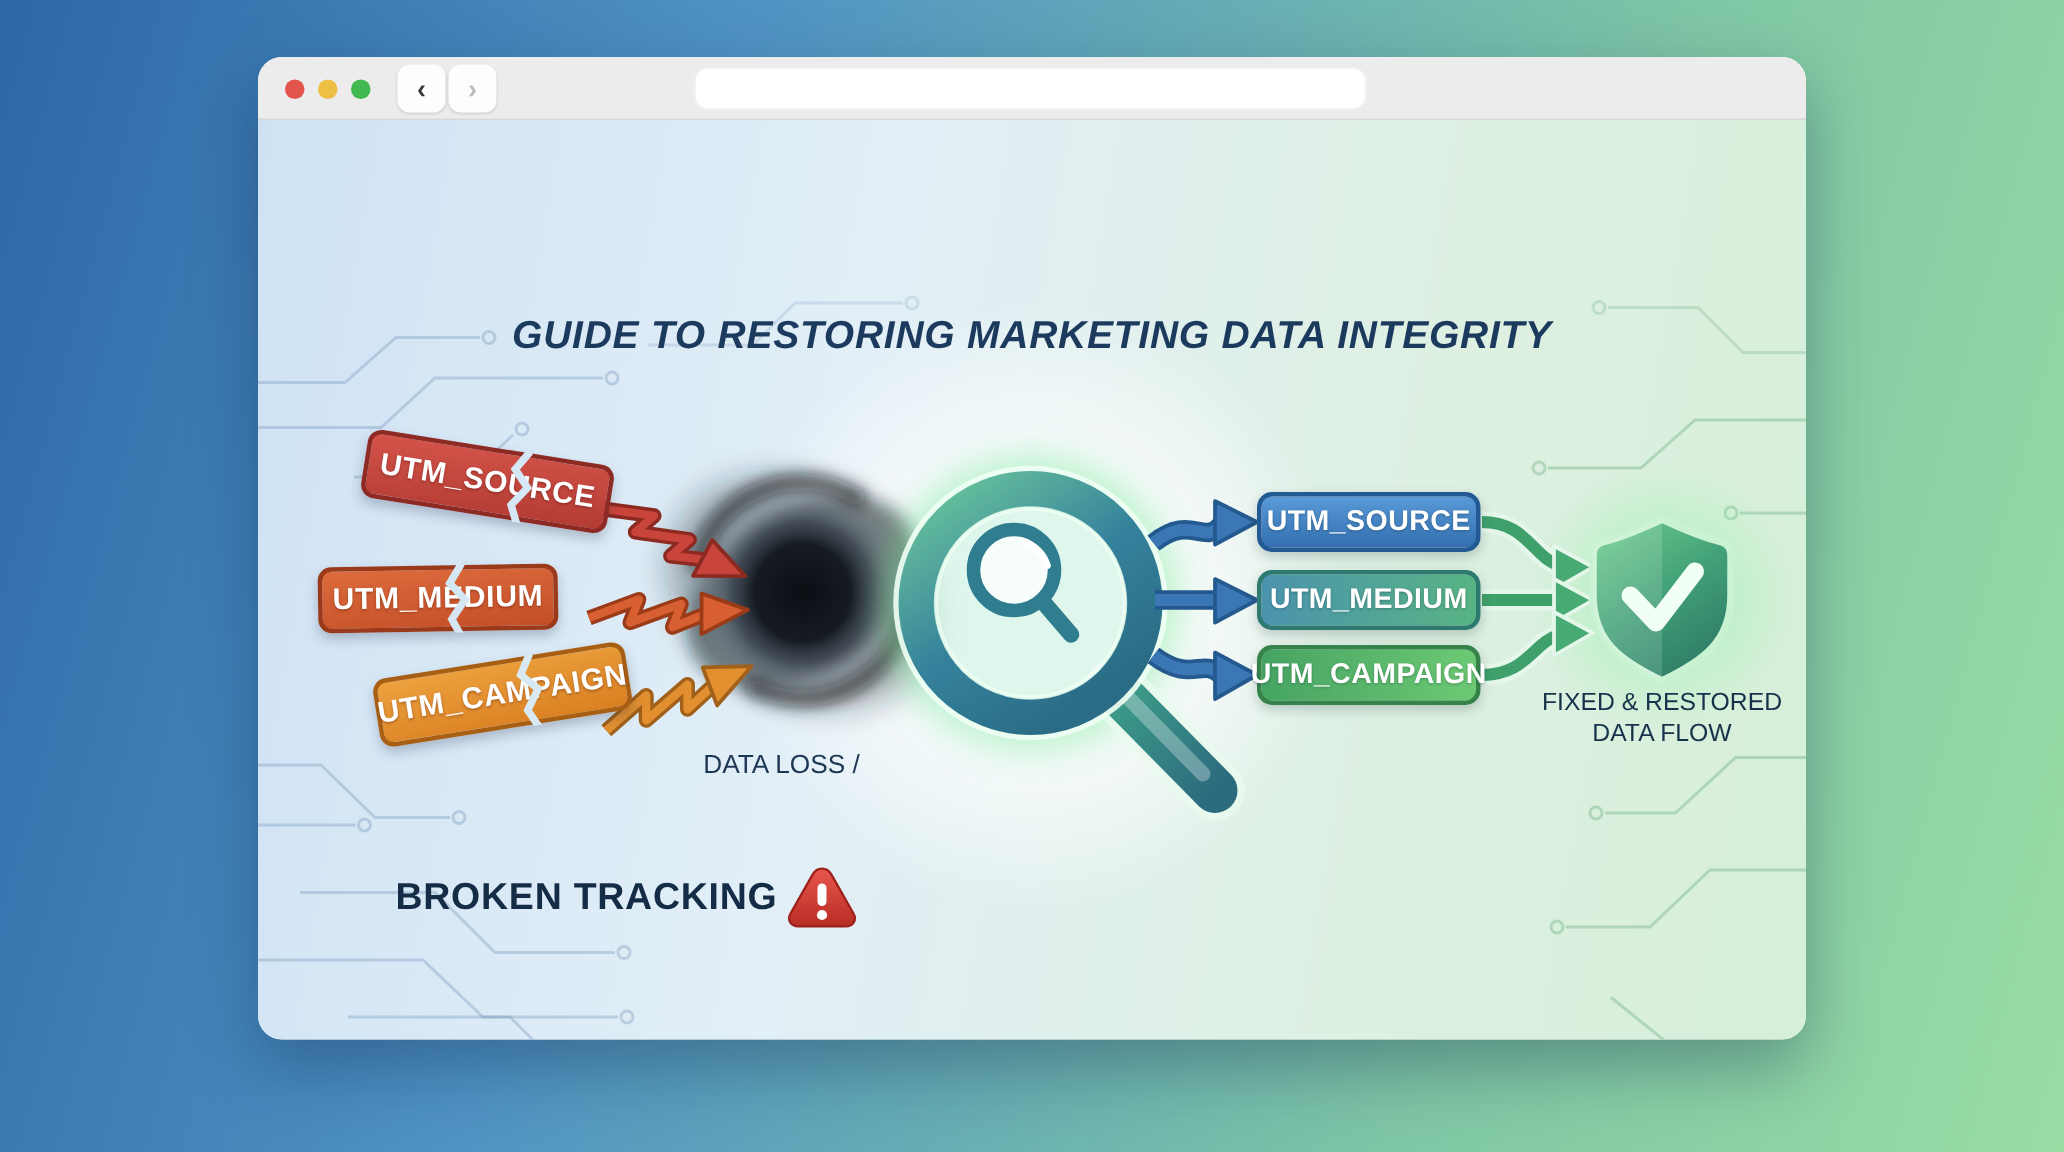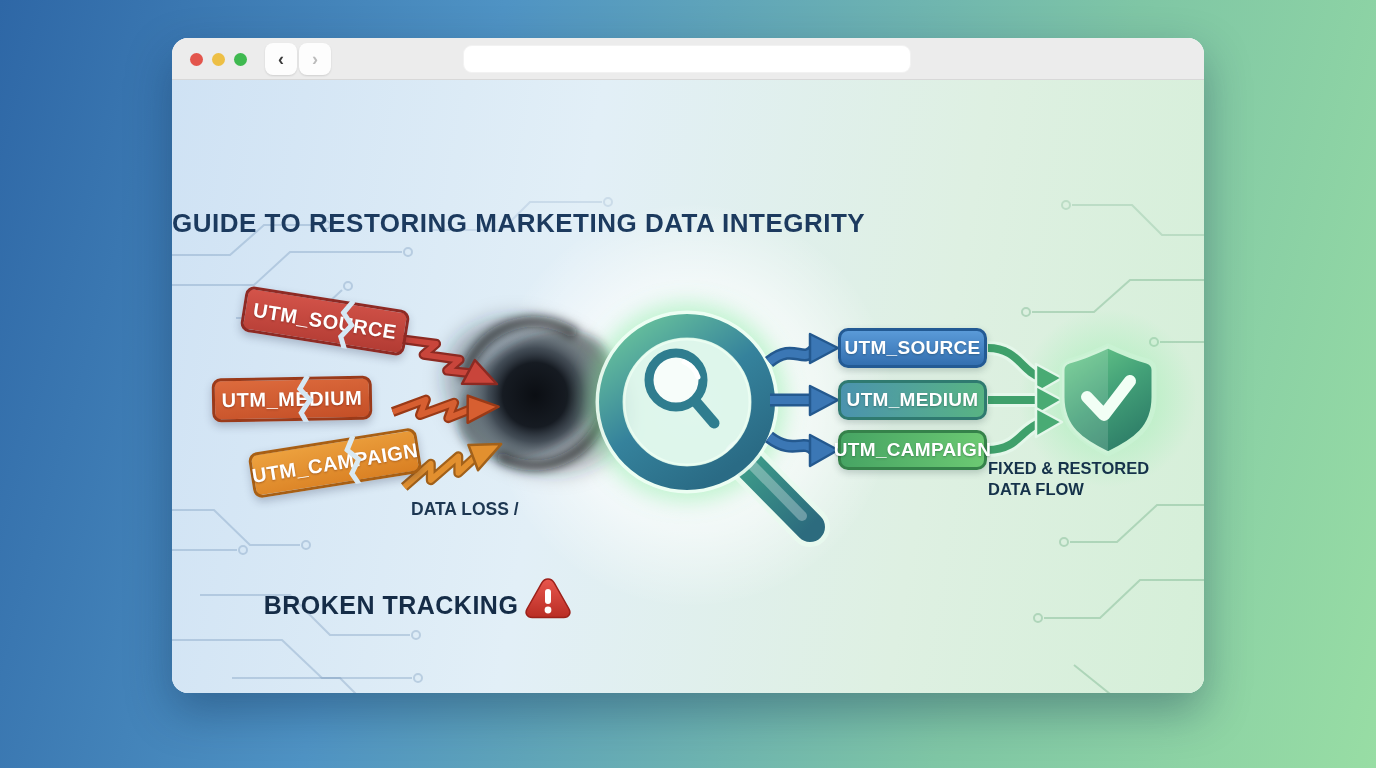--- a/index.html
+++ b/index.html
@@ -59,22 +59,22 @@
   .banner-inner {
     width:100%; height:100%; border-radius:12px;
     background:linear-gradient(100deg,#2a5c8e 0%,#2e6e87 55%,#2f7f7a 100%);
     display:flex; align-items:center; justify-content:center;
   }
   .banner-inner span {
     color:#fff; font-size:45px; font-weight:bold; letter-spacing:1px;
     text-shadow:0 2px 3px rgba(0,20,40,0.35); white-space:nowrap;
   }
   .subtitle {
-    position:absolute; left:0; top:128px; width:1032px; text-align:left;
-    font-size:26px; font-weight:bold; color:#1c3a5e; letter-spacing:0.5px; z-index:5;
+    position:absolute; left:0; top:128px; width:1032px; text-align:center;
+    font-size:26px; font-weight:bold; color:#1c3a5e; letter-spacing:0.5px; z-index:5;font-style:italic;
   }
 
   
   .ribbon {
     position:absolute; border-radius:9px; display:flex; align-items:center; justify-content:center;
     color:#fff; font-weight:bold; font-size:20px; letter-spacing:0.5px;
     text-shadow:0 1px 2px rgba(60,10,0,0.35);
     box-shadow:0 4px 8px rgba(30,40,70,0.25); z-index:4;
   }
   .ribbon .crack { position:absolute; top:-4px; height:calc(100% + 8px); }
@@ -91,28 +91,28 @@
     display:flex; align-items:center; justify-content:center;
     color:#fff; font-weight:bold; font-size:19px; letter-spacing:0.3px;
     text-shadow:0 1px 2px rgba(0,30,30,0.3);
     box-shadow:0 3px 7px rgba(30,60,60,0.22); z-index:4;
   }
   .box-source   { top:248px; background:linear-gradient(180deg,#5a9ad8,#336fb0); border:3px solid #235a94; }
   .box-medium   { top:300px; background:linear-gradient(90deg,#4b93ae,#58b483); border:3px solid #2f7a70; }
   .box-campaign { top:350px; background:linear-gradient(90deg,#46a463,#6cc973); border:3px solid #35824a; }
 
   .caption {
-    position:absolute; font-weight:bold; color:#1d3752;
+    position:absolute; text-align:center; font-weight:normal; color:#1d3752;
     line-height:1.28; z-index:5;
   }
   .caption-vortex { left:239px; top:418px; width:220px; font-size:17.5px; }
   .caption-shield { left:816px; top:378px; width:240px; font-size:16.5px; color:#15324a; }
 
   .section-label {
-    position:absolute; display:flex; align-items:flex-end; justify-content:center; gap:6px;
+    position:absolute; display:flex; align-items:center; justify-content:center; gap:6px;
     font-size:25px; font-weight:bold; color:#152c47; letter-spacing:0.5px; z-index:5;
   }
   .label-broken { left:66px; top:496px; width:360px; }
   .label-accurate { left:616px; top:503px; width:360px; }
 </style>
 </head>
 <body>
 
 <div class="browser-window">
 

